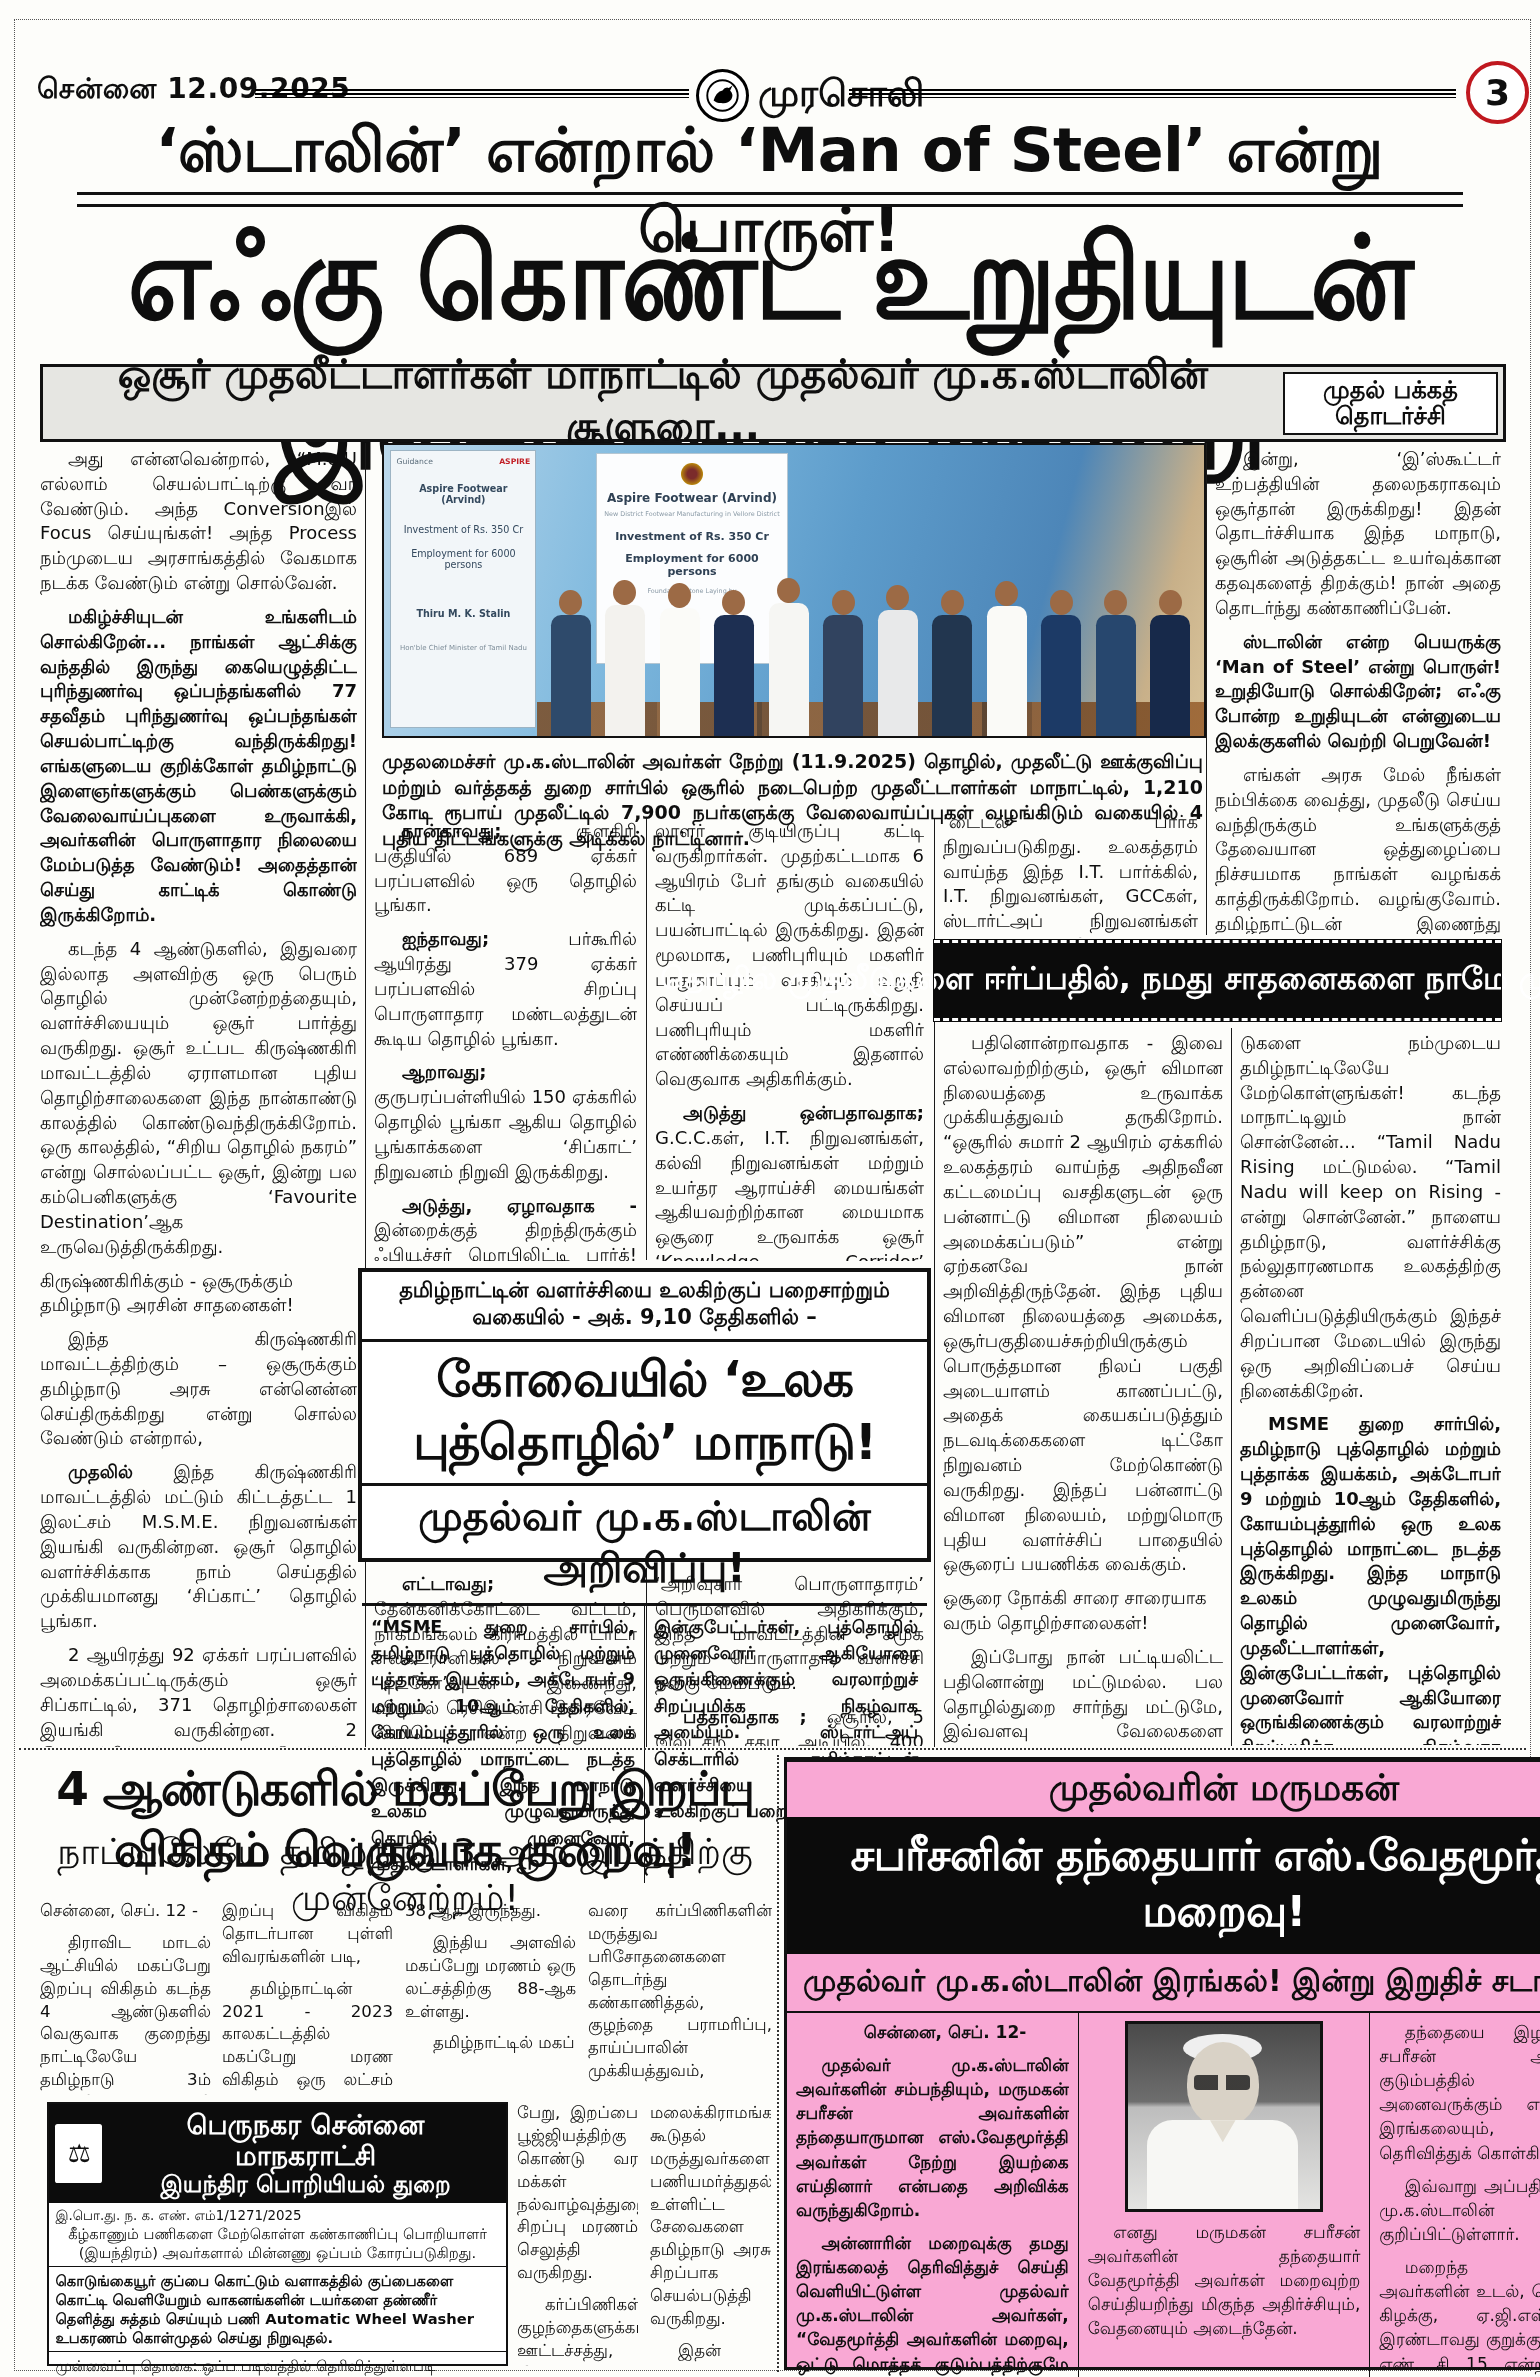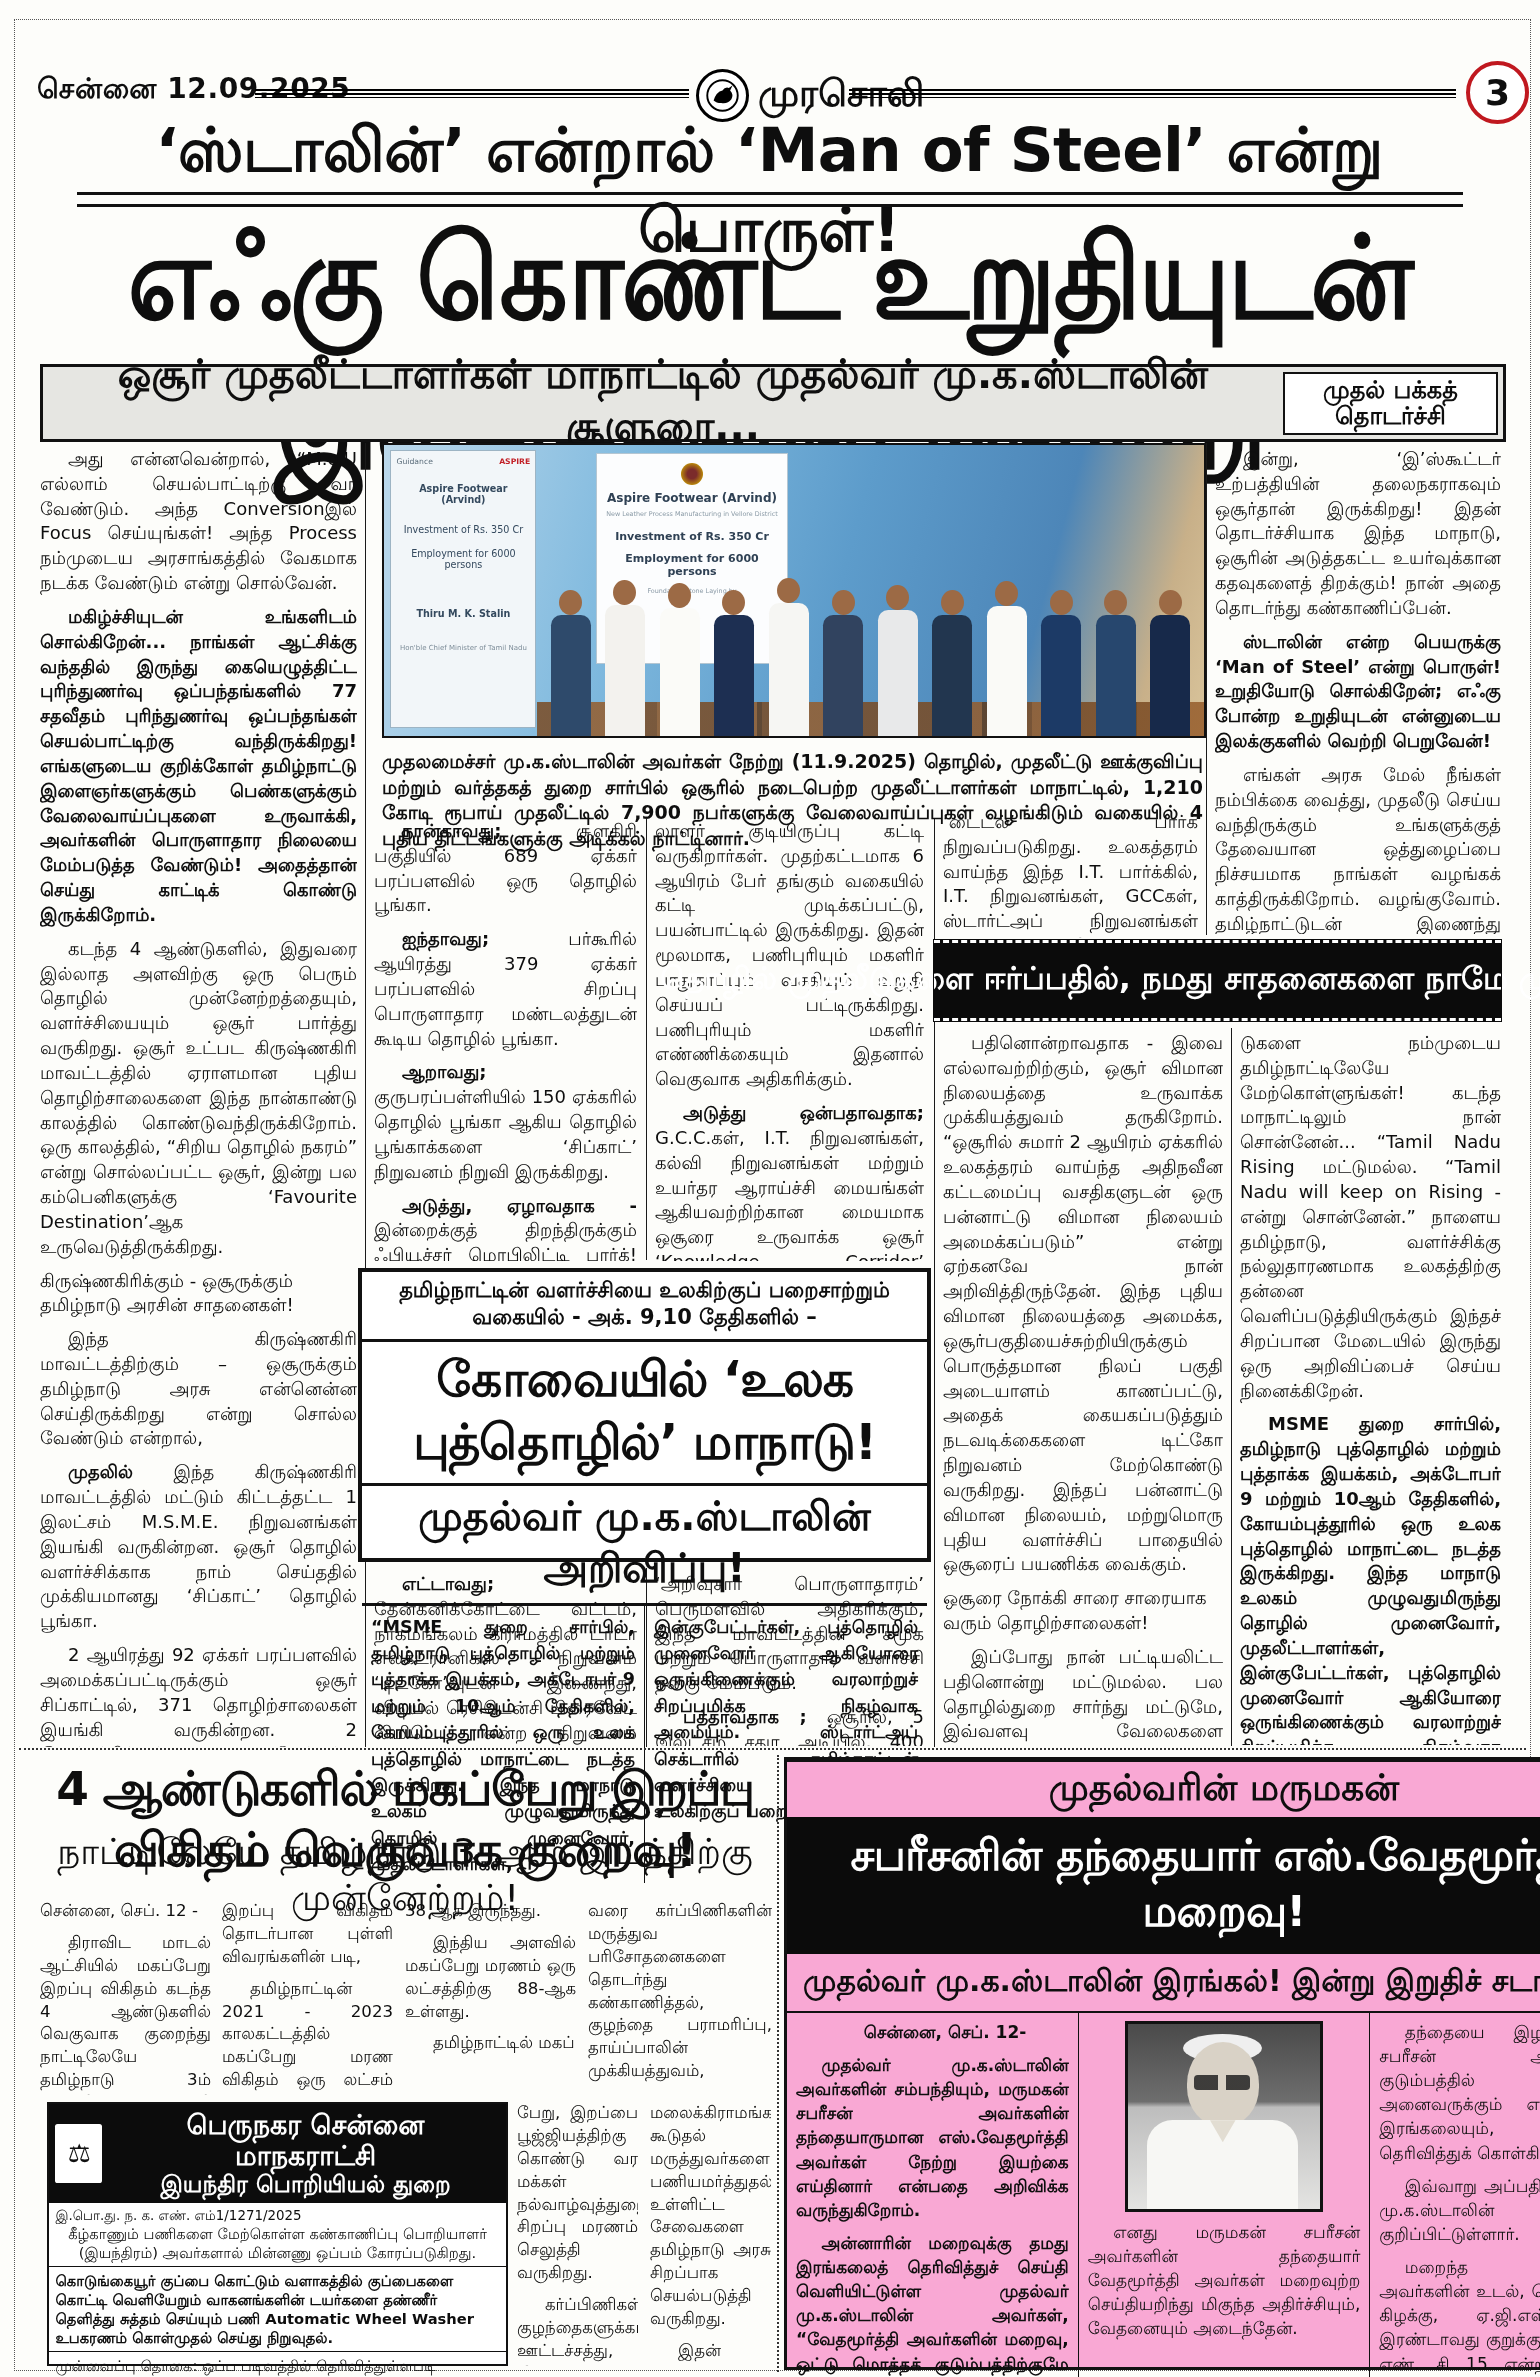--- a/index.html
+++ b/index.html
@@ -160,21 +160,21 @@
       </div>
       <div class="t1">Aspire Footwear (Arvind)</div>
       <div class="t2">Investment of Rs. 350 Cr</div>
       <div class="t3">Employment for 6000 persons</div>
       <div class="t4">Thiru M. K. Stalin</div>
       <div class="t5">Hon'ble Chief Minister of Tamil Nadu</div>
     </div>
     <div class="screenC">
       <div class="emb"></div>
       <div class="t1">Aspire Footwear (Arvind)</div>
-      <div class="small">New Leather Process Manufacturing in Vellore District</div>
+      <div class="small">New District Footwear Manufacturing in Vellore District</div>
       <div class="t2">Investment of Rs. 350 Cr</div>
       <div class="t3">Employment for 6000 persons</div>
       <div class="small">Foundation Stone Laying by</div>
     </div>
     <div class="chairs"></div>
     <div class="figs">
       <i></i>
         <i></i>
         <i></i>
         <i></i>

